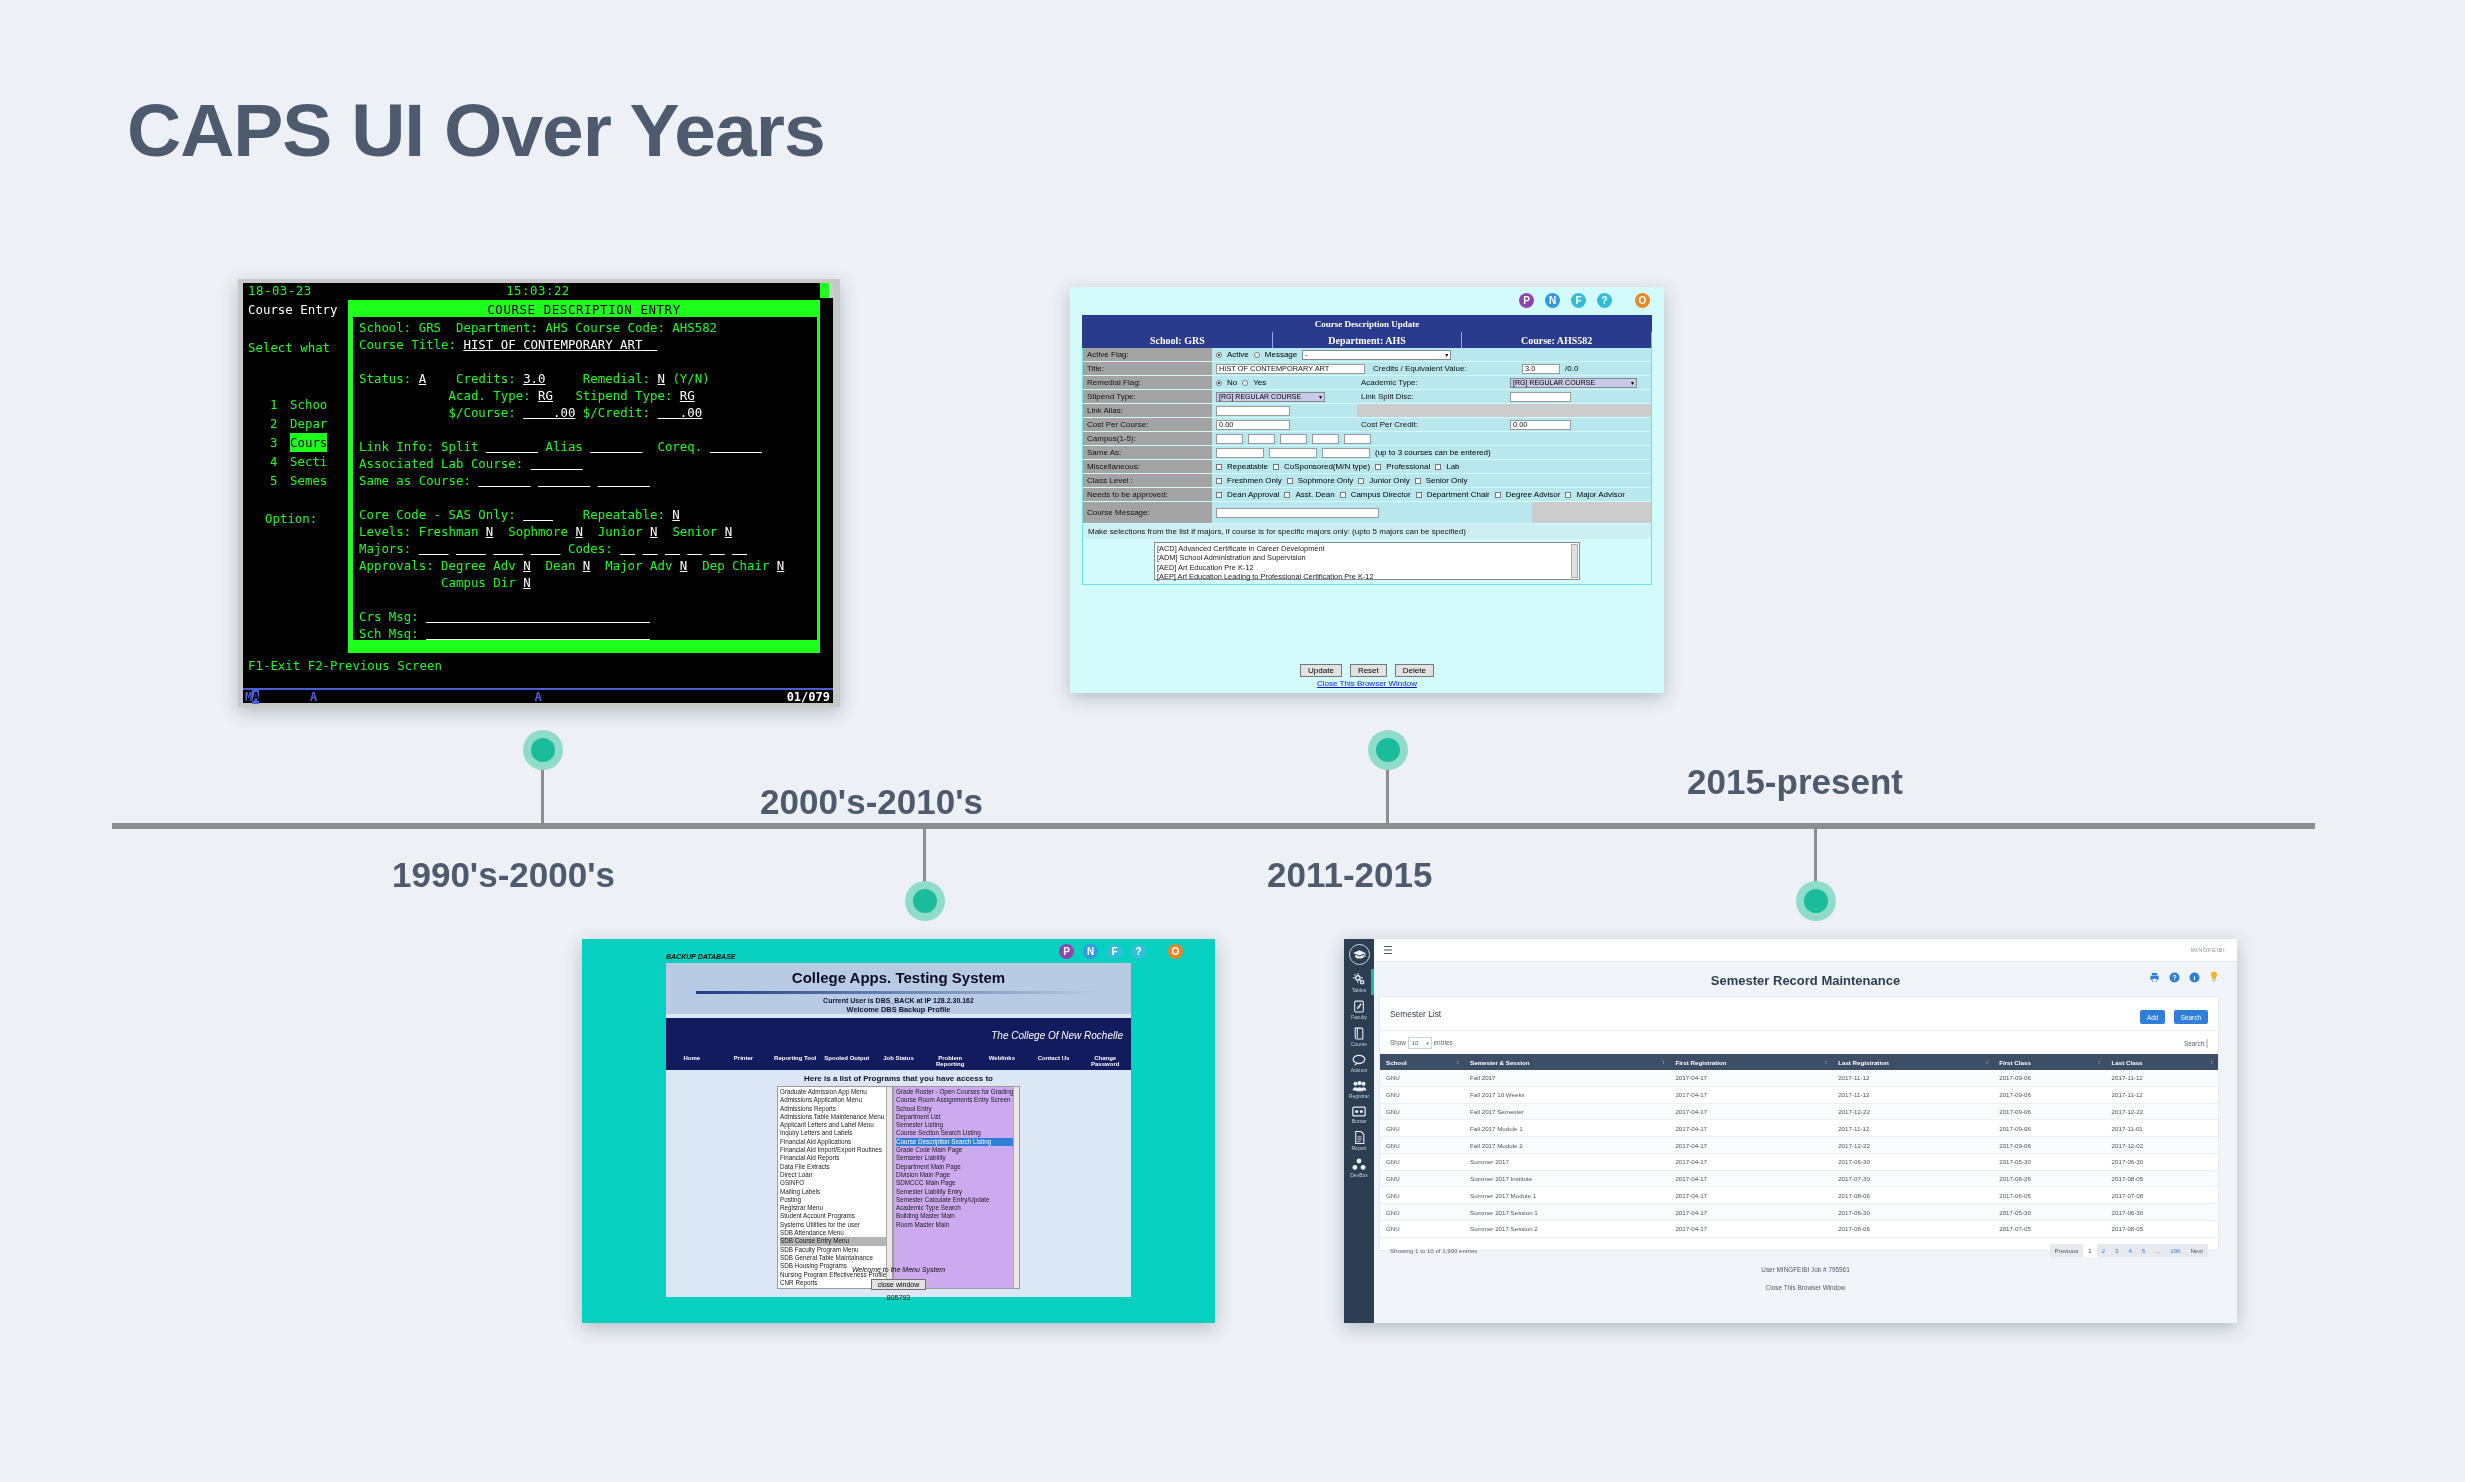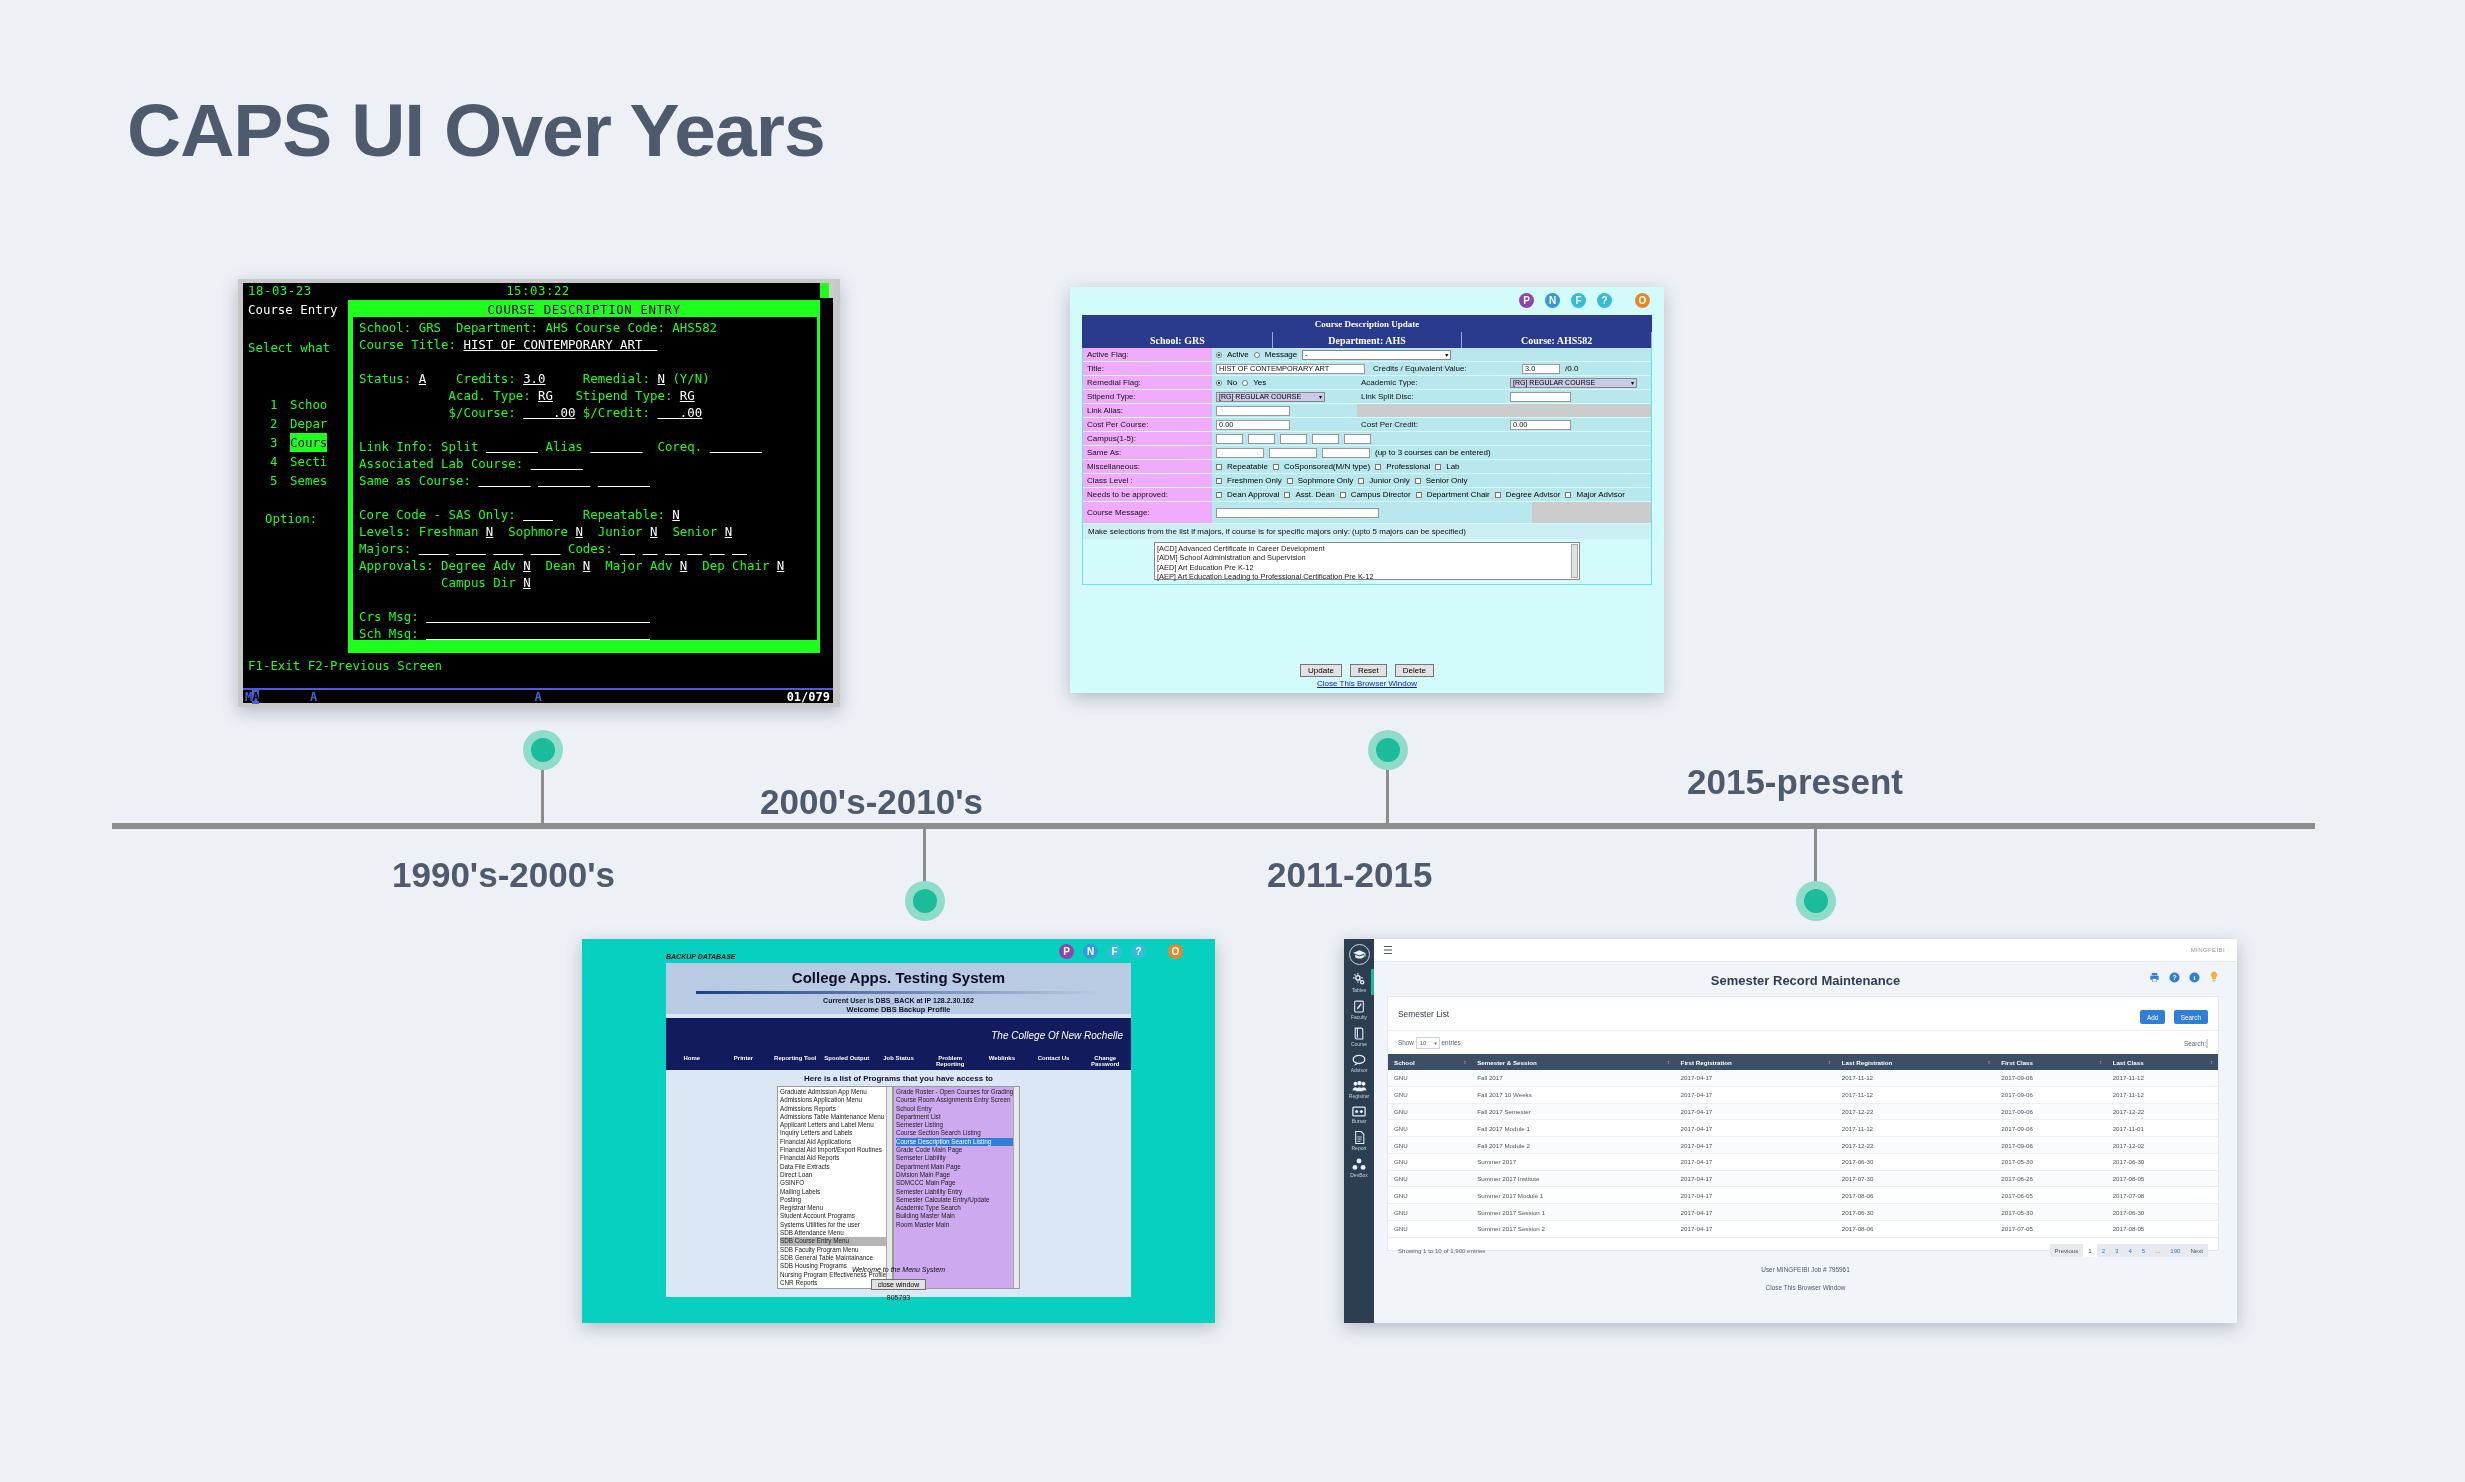--- a/index.html
+++ b/index.html
@@ -110,21 +110,21 @@
     font-size: 9px; padding: 2.5px 0; border: 1px solid #2a3a8c;
   }
   .wf-subbar { display: flex; border-left: 1px solid #2a3a8c; }
   .wf-subbar > div {
     flex: 1; background: #2a3a8c; color: #fff; text-align: center; font-weight: bold;
     font-size: 10px; padding: 2.5px 0; border-right: 1px solid #9aa7e0;
   }
   .wf-grid { border: 1px solid #6fe0e8; border-top: none; }
   .wf-row { display: flex; border-bottom: 1px solid #d3fbfb; min-height: 13px; align-items: stretch; }
   .wf-lab {
-    width: 129px; background: #f0abfc; color: #111; font-size: 8px;
+    width: 129px; background: #a3a3a3; color: #111; font-size: 8px;
     padding: 2px 4px; display: flex; align-items: center;
     font-family: "Liberation Sans", sans-serif;
   }
   .wf-val {
     flex: 1; background: #b8e8ee; padding: 1.5px 4px; display: flex;
     align-items: center; gap: 5px; font-size: 8px;
     font-family: "Liberation Sans", sans-serif;
   }
   .wf-lab2 { width: 149px; background: #b8e8ee; color: #111; font-size: 8px;
     padding: 2px 4px; display: flex; align-items: center;
@@ -221,21 +221,21 @@
     justify-content: space-between; padding: 0 12px 0 9px;
   }
   #md-burger { font-size: 11px; color: #4a5568; }
   #md-user { font-size: 6px; color: #8b95a3; letter-spacing: 0.4px; }
   #md-title {
     position: absolute; left: 30px; right: 0; top: 34px; text-align: center;
     font-size: 13px; font-weight: bold; color: #2c3e52;
   }
   #md-headicons { position: absolute; right: 18px; top: 32px; display: flex; gap: 9px; align-items: center; }
   #md-card {
-    position: absolute; left: 43px; right: 18px; top: 57px; height: 255px;
+    position: absolute; left: 35px; right: 18px; top: 57px; height: 255px;
     background: #fff; border: 1px solid #e4e8ee;
   }
   #md-cardhead { display: flex; align-items: center; justify-content: space-between; padding: 8px 10px 7px; }
   #md-cardtitle { font-size: 8.4px; color: #36404d; }
   .md-btn { background: #2f7fd8; color: #fff; font-size: 6.4px; padding: 3.5px 7px; border-radius: 2px; }
   #md-controls { display: flex; align-items: center; justify-content: space-between;
     padding: 6px 10px 5px; border-top: 1px solid #eceff3; font-size: 6.4px; color: #5a6472; }
   .md-inp { border: 1px solid #ccd3dc; height: 12px; width: 61px; background: #fff; }
   .md-sel { border: 1px solid #ccd3dc; height: 12px; width: 24px; background: #fff;
     font-size: 6px; display: inline-flex; align-items: center; padding-left: 3px; position: relative; }

